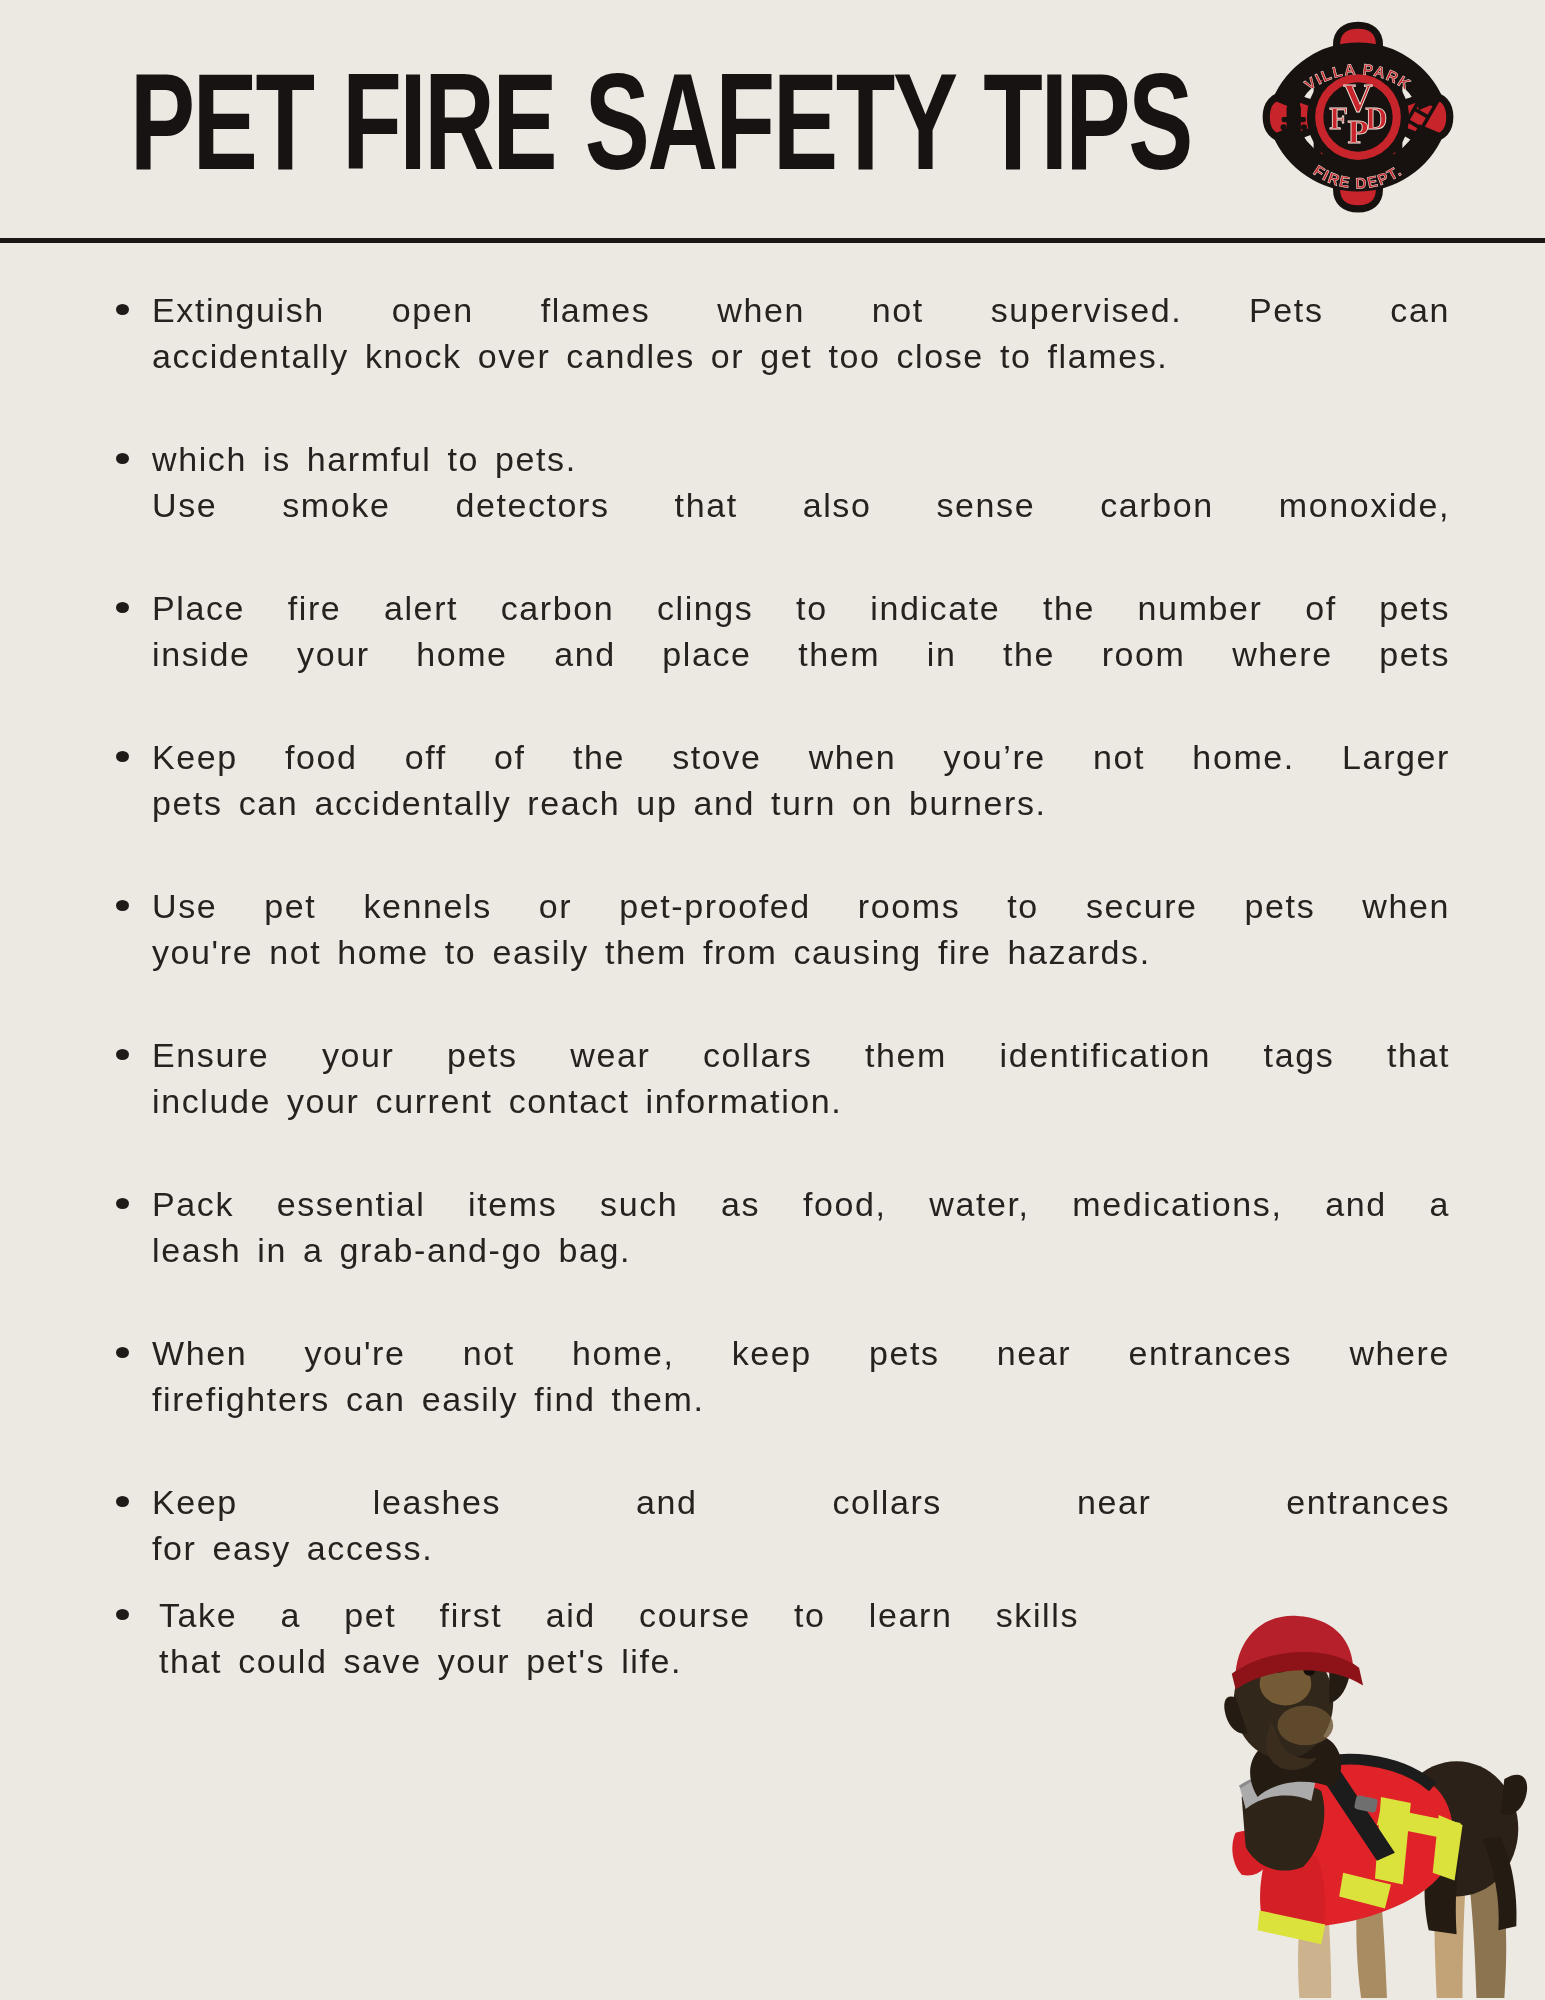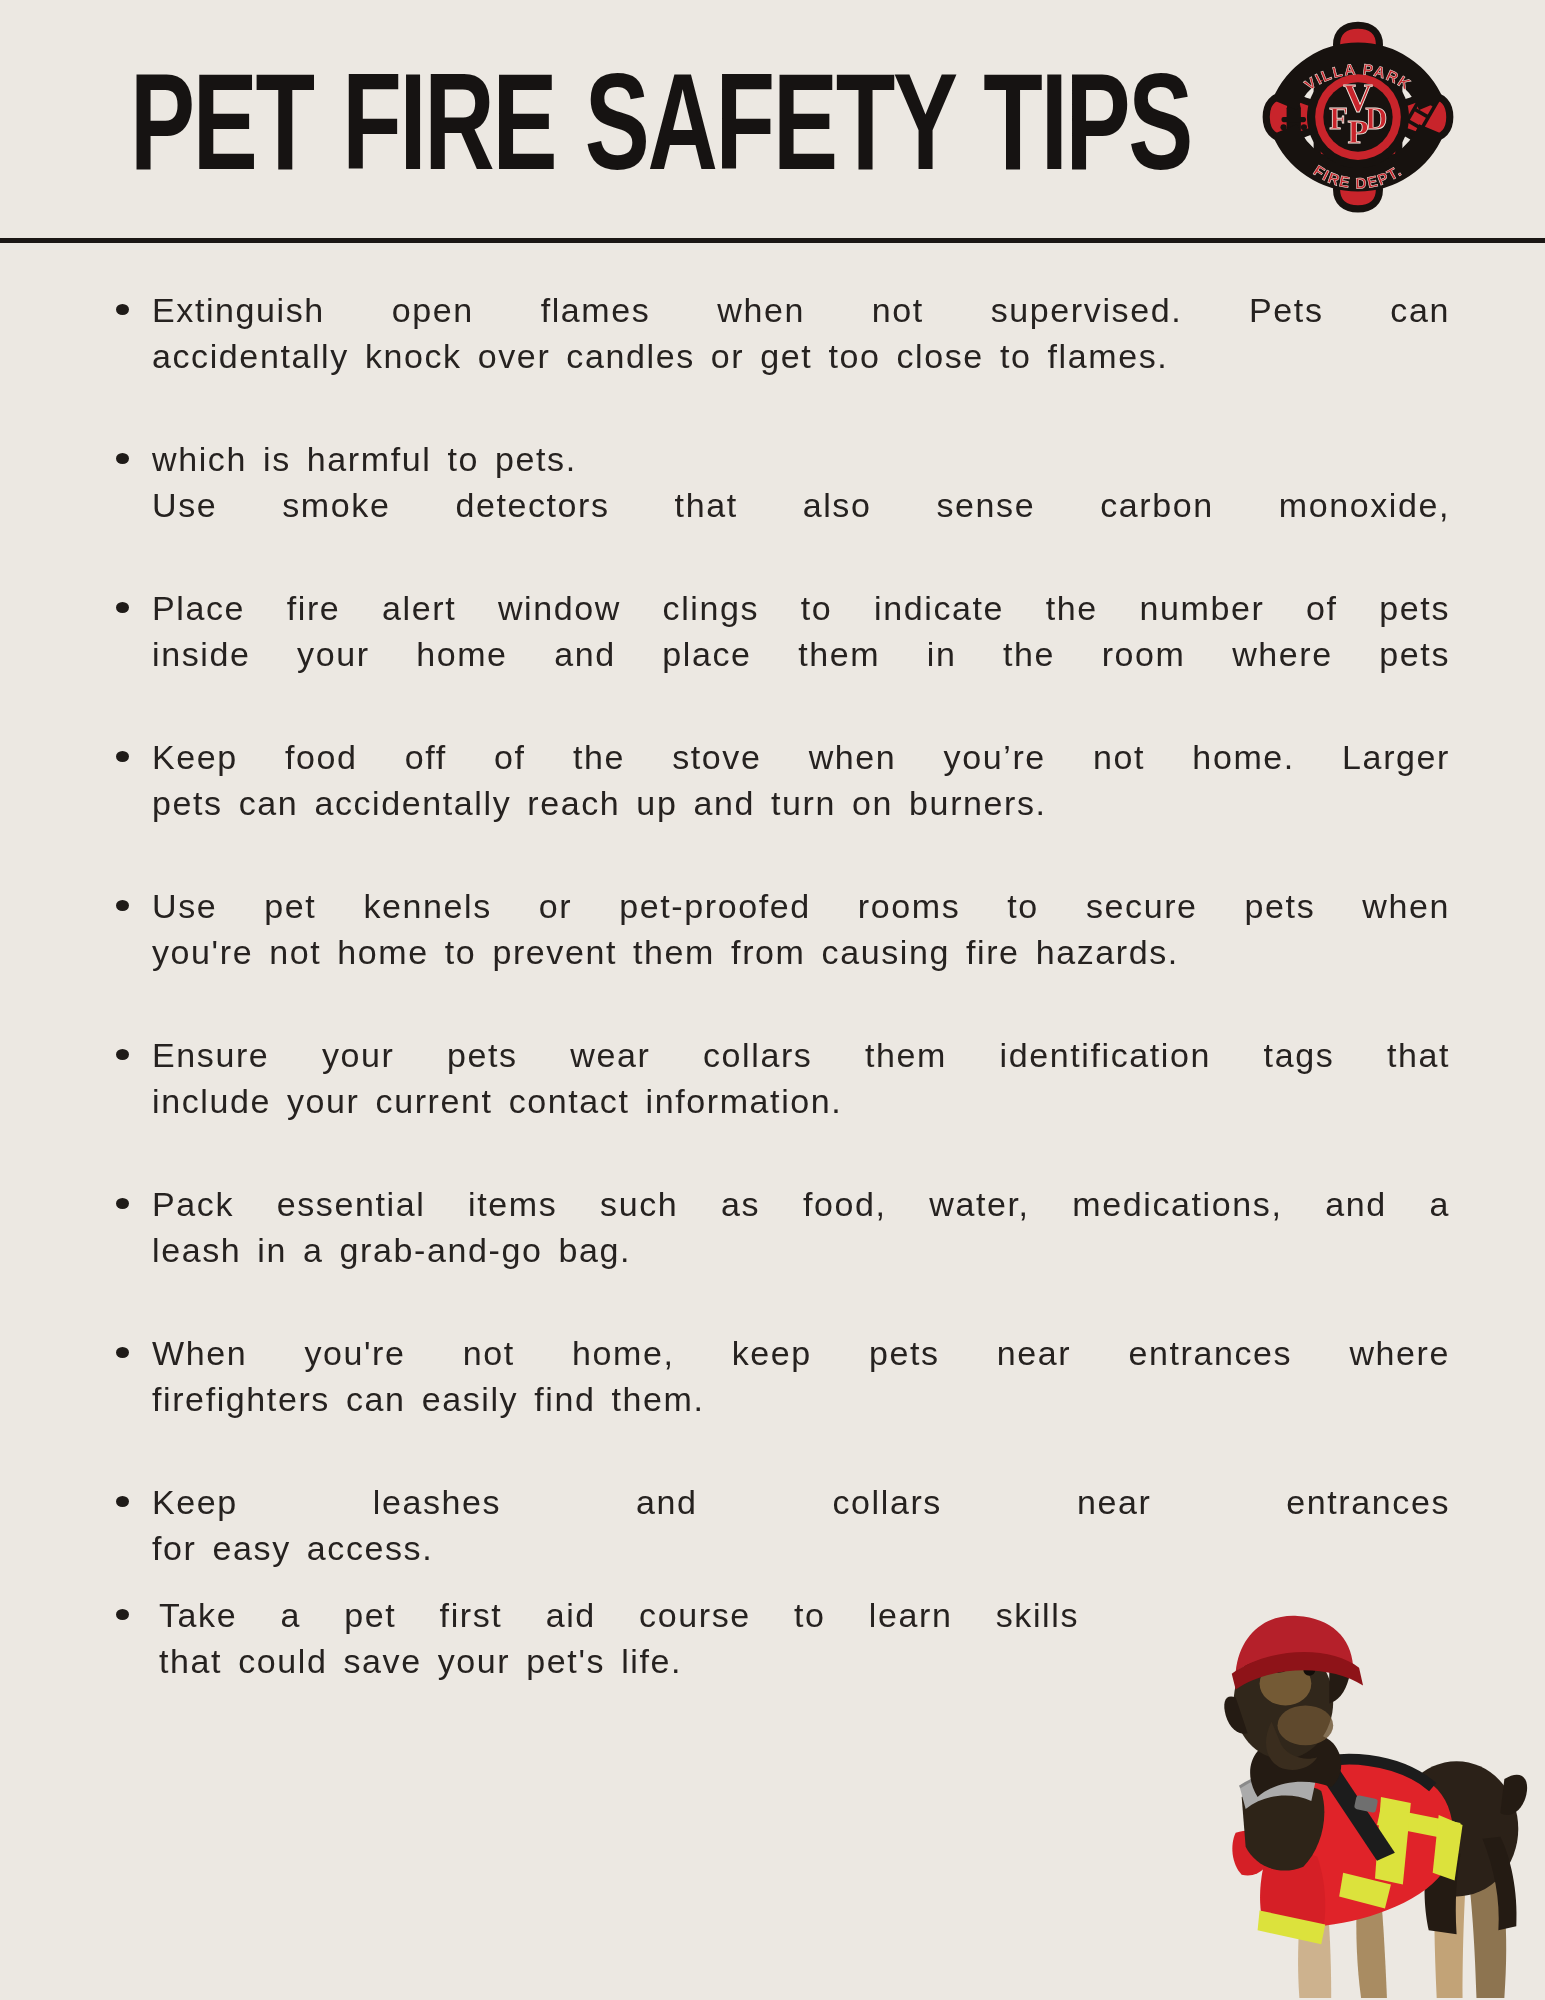--- a/index.html
+++ b/index.html
@@ -98,36 +98,36 @@
     <li class="tip">
     <span class="dot"></span>
     <span class="tip-body">
         <span class="line">which is harmful to pets.</span>
         <span class="line jl">Use smoke detectors that also sense carbon monoxide,</span>
       </span>
   </li>
     <li class="tip">
     <span class="dot"></span>
     <span class="tip-body">
-        <span class="line jl">Place fire alert window clings to indicate the number of pets</span>
+        <span class="line jl">Place fire alert carbon clings to indicate the number of pets</span>
         <span class="line jl">inside your home and place them in the room where pets</span>
       </span>
   </li>
     <li class="tip">
     <span class="dot"></span>
     <span class="tip-body">
         <span class="line jl">Keep food off of the stove when you’re not home. Larger</span>
         <span class="line">pets can accidentally reach up and turn on burners.</span>
       </span>
   </li>
     <li class="tip">
     <span class="dot"></span>
     <span class="tip-body">
         <span class="line jl">Use pet kennels or pet-proofed rooms to secure pets when</span>
-        <span class="line">you're not home to prevent them from causing fire hazards.</span>
+        <span class="line">you're not home to easily them from causing fire hazards.</span>
       </span>
   </li>
     <li class="tip">
     <span class="dot"></span>
     <span class="tip-body">
         <span class="line jl">Ensure your pets wear collars them identification tags that</span>
         <span class="line">include your current contact information.</span>
       </span>
   </li>
     <li class="tip">

